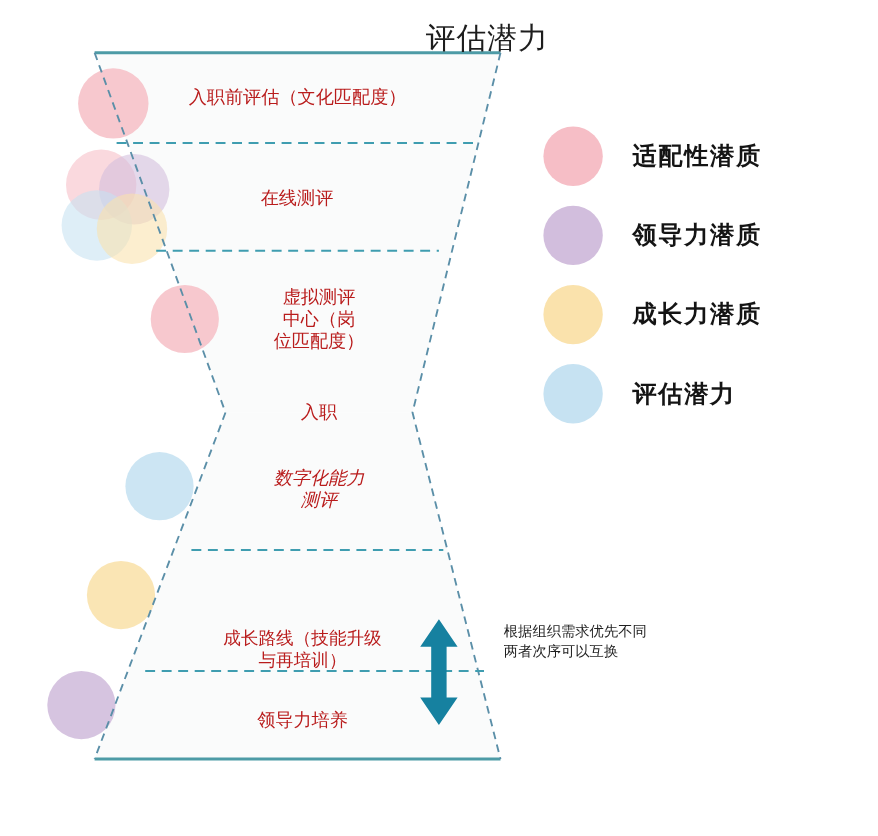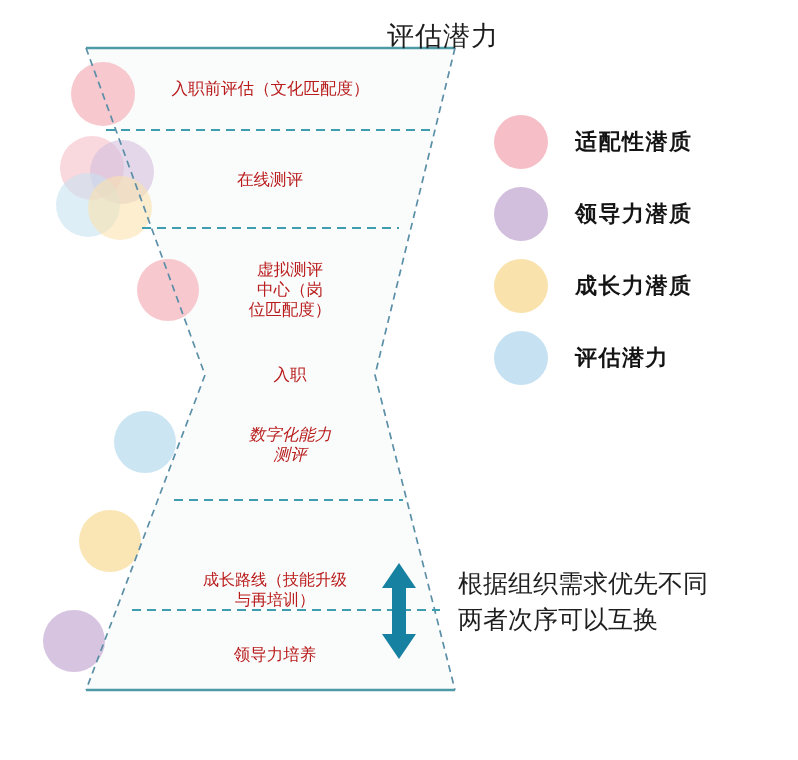--- a/index.html
+++ b/index.html
@@ -50,21 +50,21 @@
   .title-bottom { top: 702px; }
 
   .seg-label {
     font-size: 16.5px;
     color: #b91c1c;
   }
   .seg-label.wide { font-size: 16px; }
 
   .annotation {
     position: absolute;
-    font-size: 25px;
+    font-size: 13px;
     line-height: 1.42;
     color: #1f1f1f;
     text-align: left;
     white-space: pre-line;
   }
 
   
   #legend {
     position: absolute;
     left: 494px;

